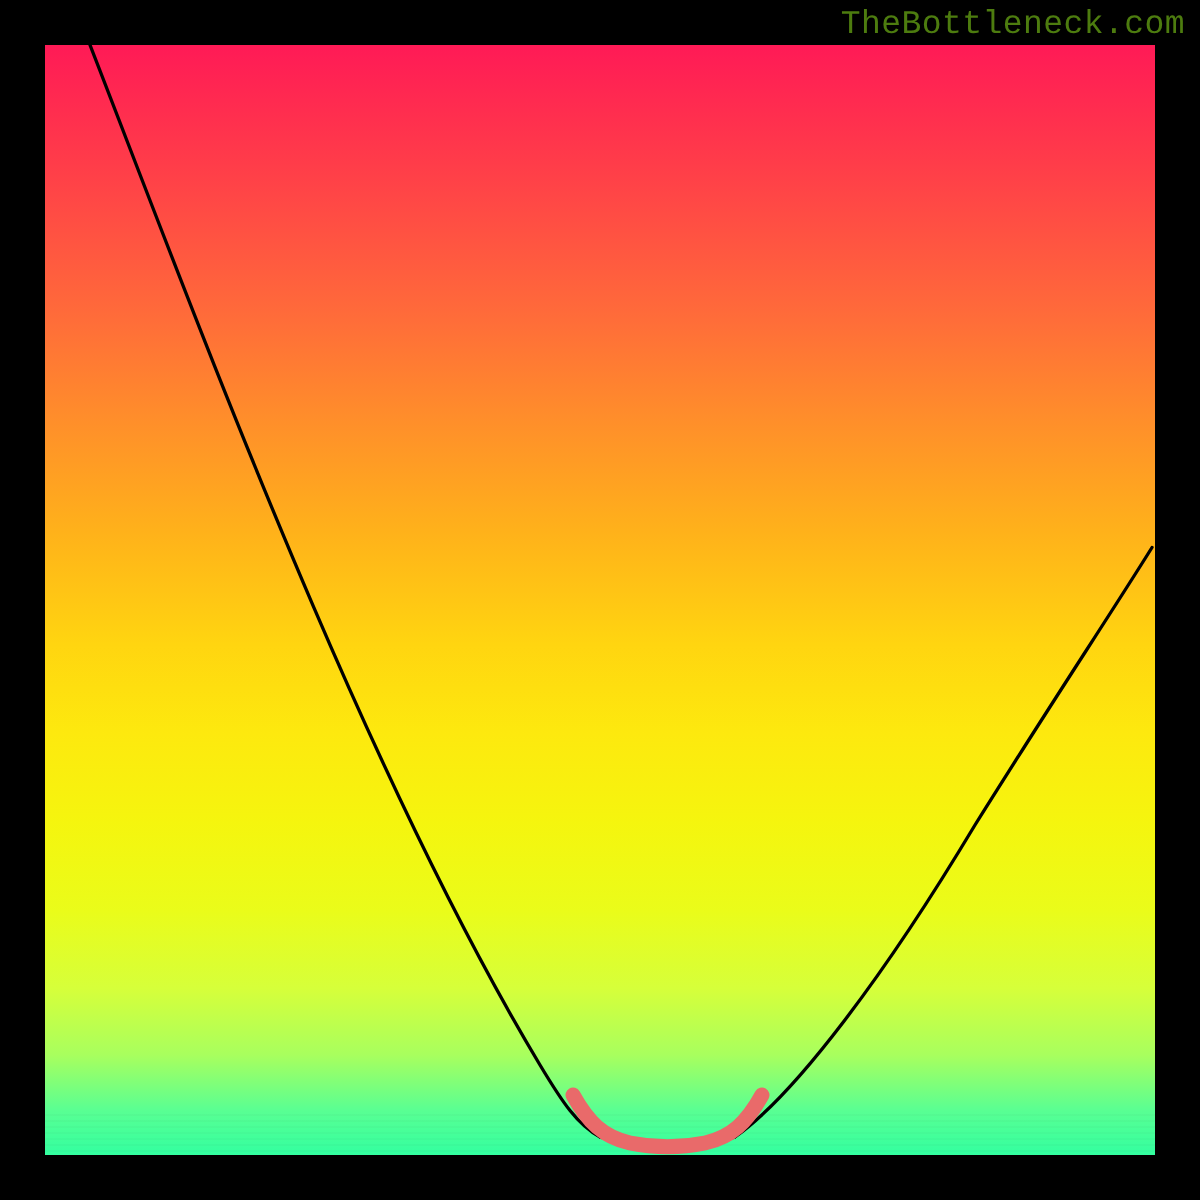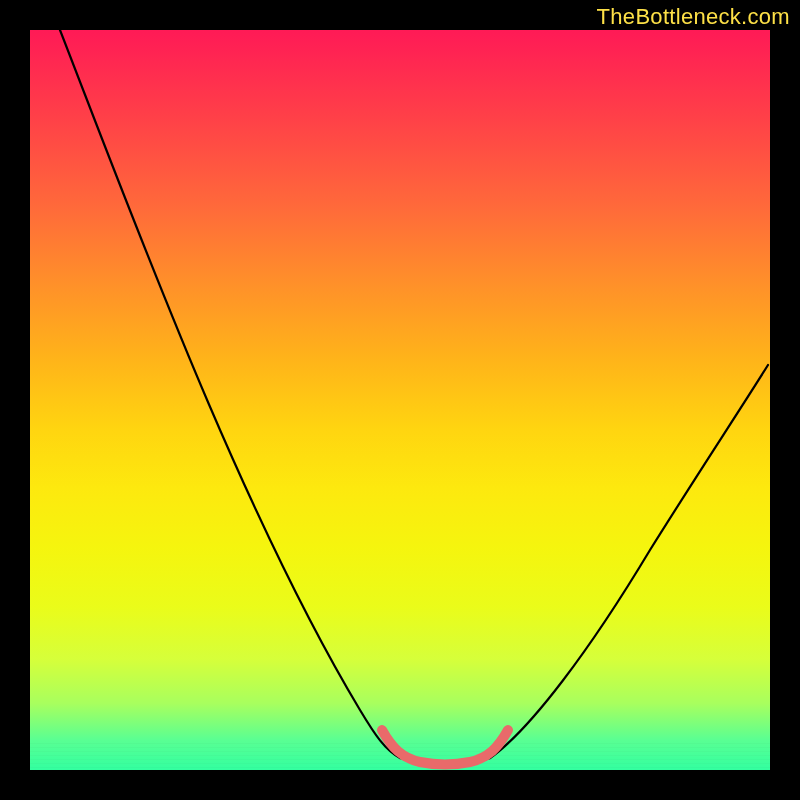--- a/index.html
+++ b/index.html
@@ -14,25 +14,26 @@
   .frame {
     position: relative;
     width: 800px;
     height: 800px;
     background: #000;
   }
   .watermark {
     position: absolute;
     top: 4px;
     right: 10px;
-    color: #fde047;
+    color: #4d7c0f;
     font-size: 22px;
     font-weight: 500;
     letter-spacing: 0.3px;
     z-index: 5;
+    font-family: Liberation Mono, monospace;
   }
   .plot-wrap {
     position: absolute;
     left: 30px;
     top: 30px;
     width: 740px;
     height: 740px;
   }
   .plot-area {
     position: absolute;

